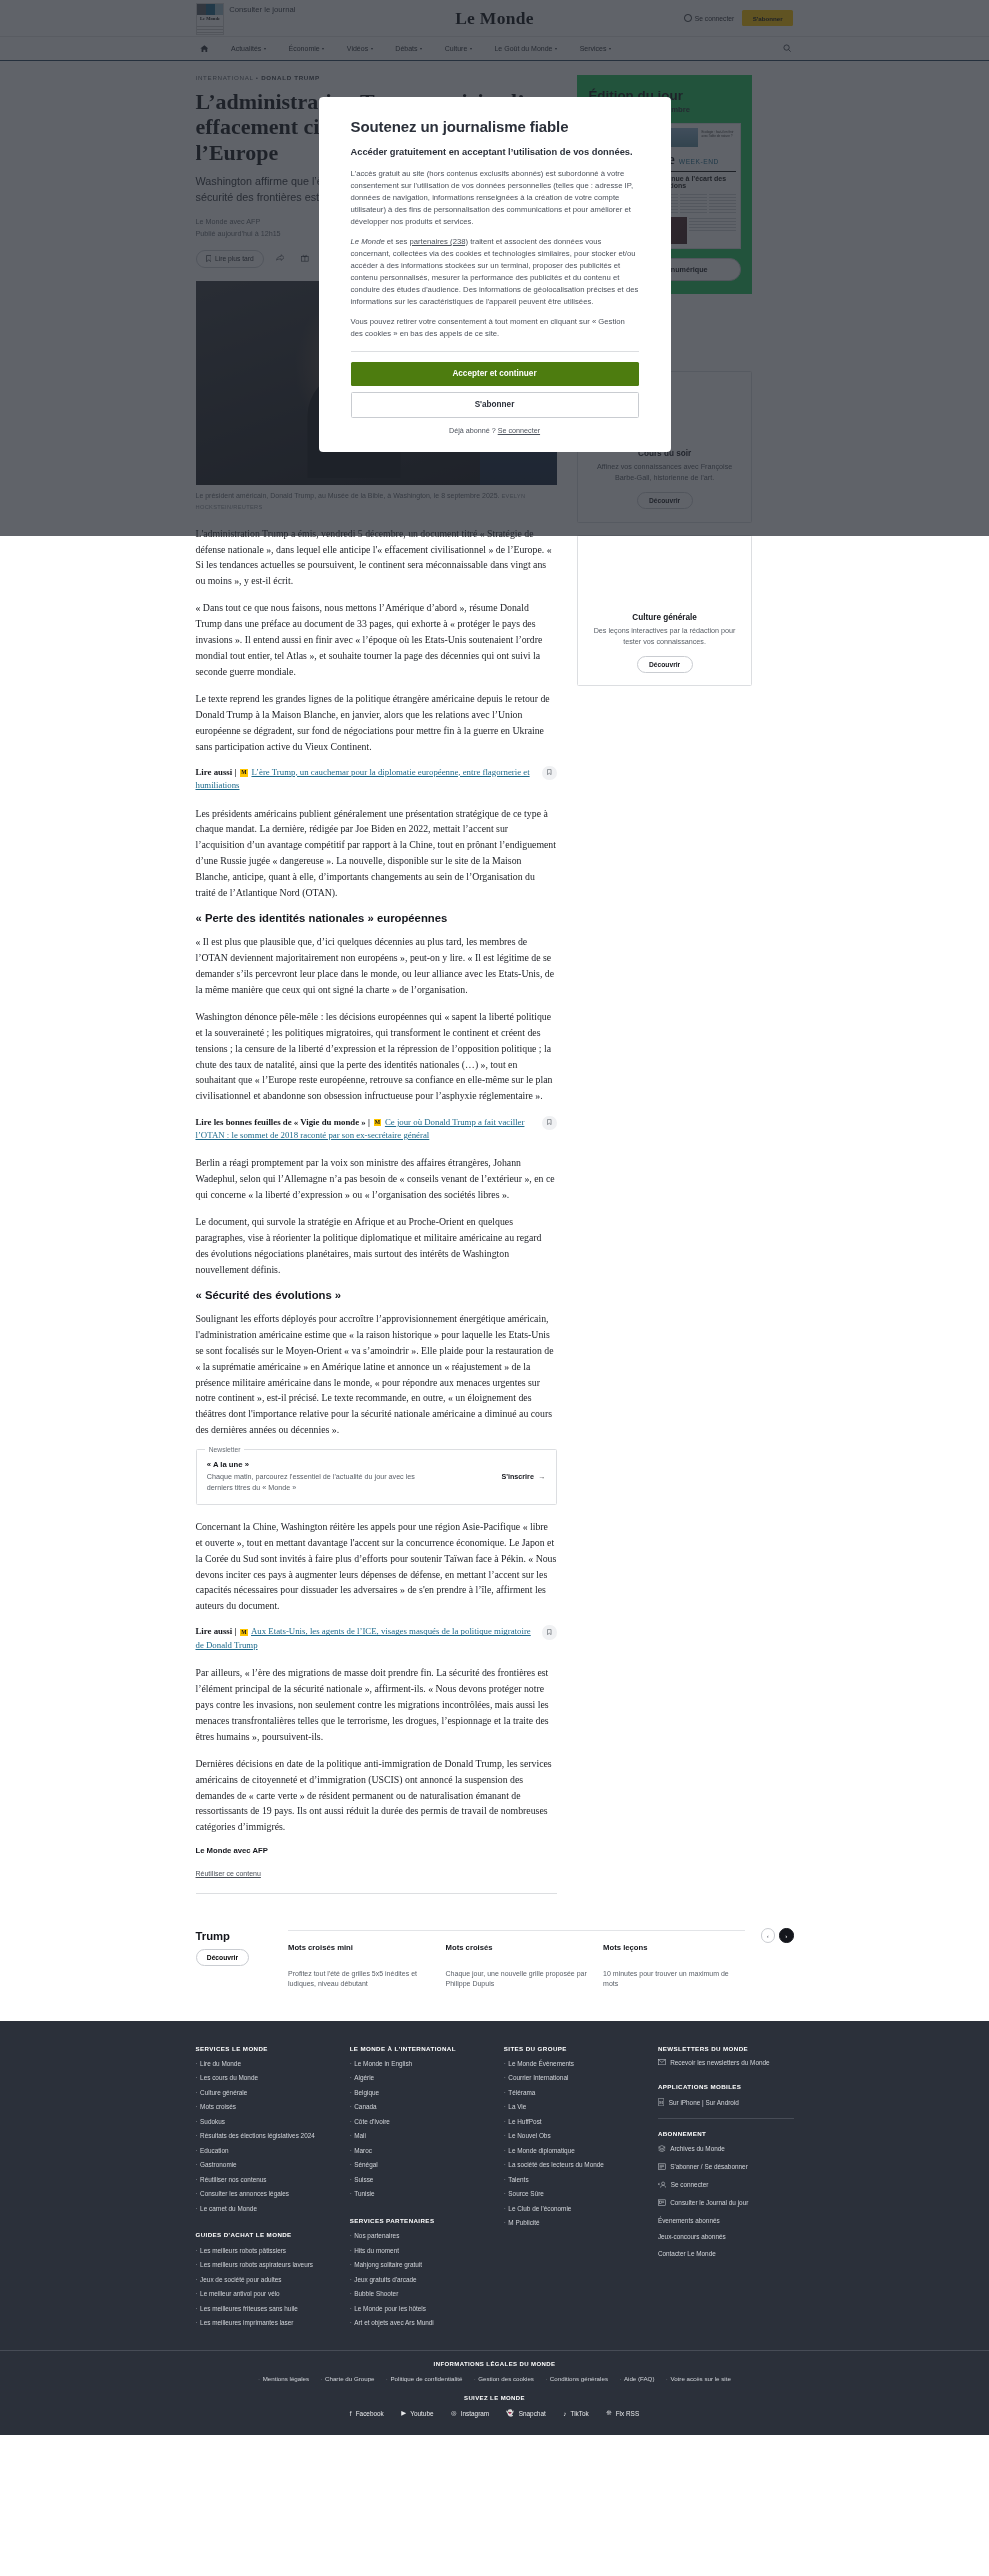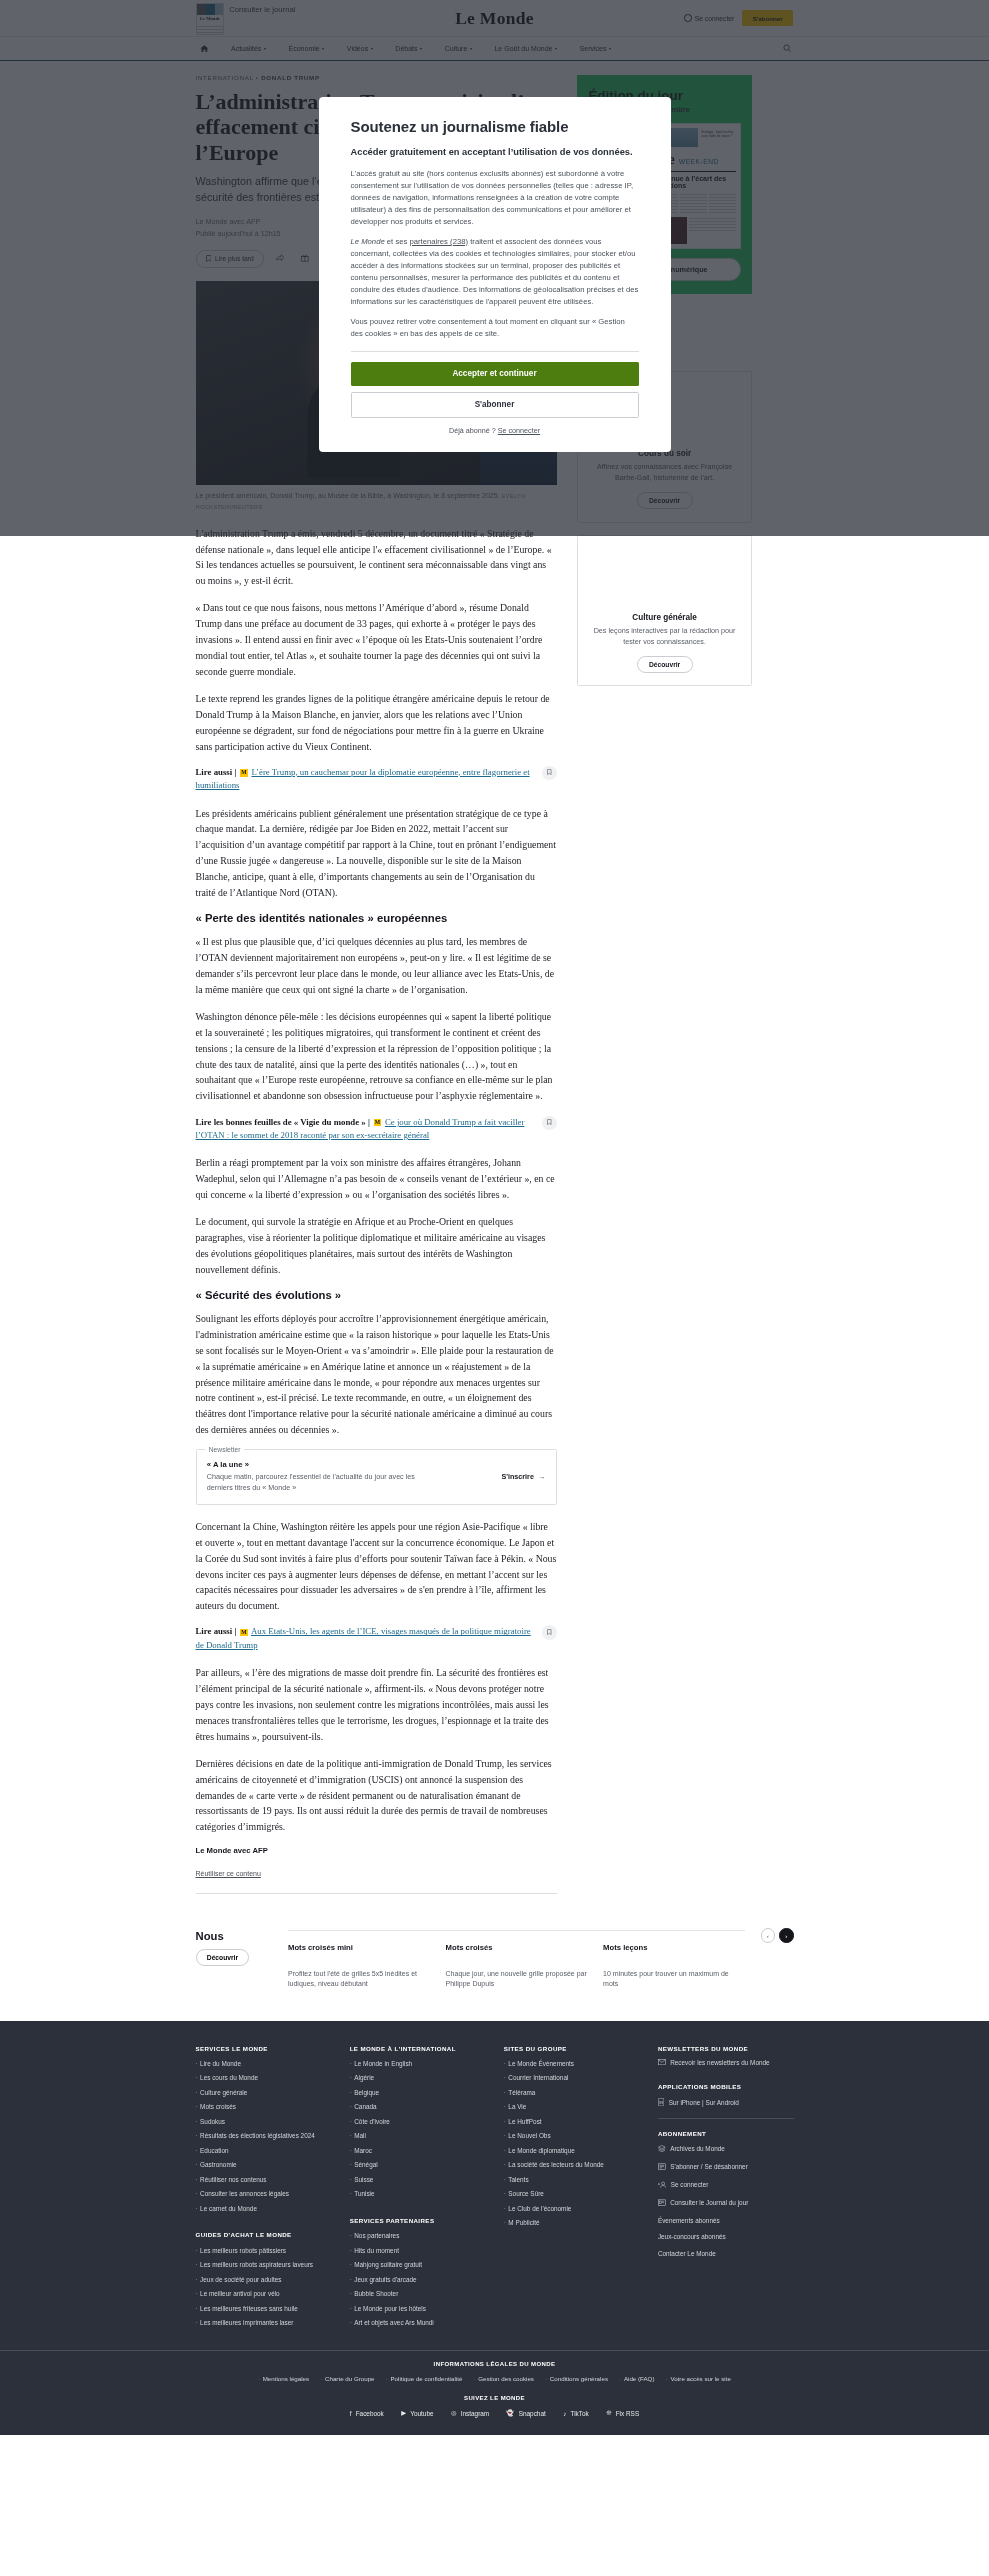--- a/index.html
+++ b/index.html
@@ -401,21 +401,21 @@
         <div class="ra-bm">
           <span>
             <svg width="4.6" height="6.2" viewBox="0 0 9 12">
                 <path d="M1 1h7v10l-3.5-2.9L1 11z" fill="none" stroke="#4a5058" stroke-width="1.1"></path>
               </svg>
           </span>
         </div>
       </div>
 
       <p>Berlin a réagi promptement par la voix son ministre des affaires étrangères, Johann Wadephul, selon qui l’Allemagne n’a pas besoin de « conseils venant de l’extérieur », en ce qui concerne « la liberté d’expression » ou « l’organisation des sociétés libres ».</p>
-      <p>Le document, qui survole la stratégie en Afrique et au Proche-Orient en quelques paragraphes, vise à réorienter la politique diplomatique et militaire américaine au visages des évolutions géopolitiques planétaires, mais surtout des intérêts de Washington nouvellement définis.</p>
+      <p>Le document, qui survole la stratégie en Afrique et au Proche-Orient en quelques paragraphes, vise à réorienter la politique diplomatique et militaire américaine au regard des évolutions négociations planétaires, mais surtout des intérêts de Washington nouvellement définis.</p>
 
       <h2 class="sub">« Sécurité des évolutions »</h2>
       <p>Soulignant les efforts déployés pour accroître l’approvisionnement énergétique américain, l'administration américaine estime que « la raison historique » pour laquelle les Etats-Unis se sont focalisés sur le Moyen-Orient « va s’amoindrir ». Elle plaide pour la restauration de « la suprématie américaine » en Amérique latine et annonce un « réajustement » de la présence militaire américaine dans le monde, « pour répondre aux menaces urgentes sur notre continent », est-il précisé. Le texte recommande, en outre, « un éloignement des théâtres dont l'importance relative pour la sécurité nationale américaine a diminué au cours des dernières années ou décennies ».</p>
 
       <div class="newsbox">
         <div class="newsbox-legend">Newsletter</div>
         <div class="nb-title">« A la une »</div>
         <div class="nb-row">
           <div class="nb-desc">Chaque matin, parcourez l'essentiel de l'actualité du jour avec les derniers titres du « Monde »</div>
           <div class="nb-cta">
@@ -494,21 +494,21 @@
     <div class="promo">
       <div class="promo-t">Culture générale</div>
       <div class="promo-d">Des leçons interactives par la rédaction pour tester vos connaissances.</div>
       <button class="promo-b">Découvrir</button>
     </div>
   </aside>
 </div>
 
 <section class="jeux">
   <div class="jeux-left">
-    <div class="jeux-title">Nous</div>
+    <div class="jeux-title">Trump</div>
     <button class="jeux-btn">Découvrir</button>
   </div>
   <div class="jeux-grid">
     <div class="jeux-card">
       <div class="jc-t">Mots croisés mini</div>
       <div class="jc-d">Profitez tout l'été de grilles 5x5 inédites et ludiques, niveau débutant</div>
     </div>
     <div class="jeux-card">
       <div class="jc-t">Mots croisés</div>
       <div class="jc-d">Chaque jour, une nouvelle grille proposée par Philippe Dupuis</div>

